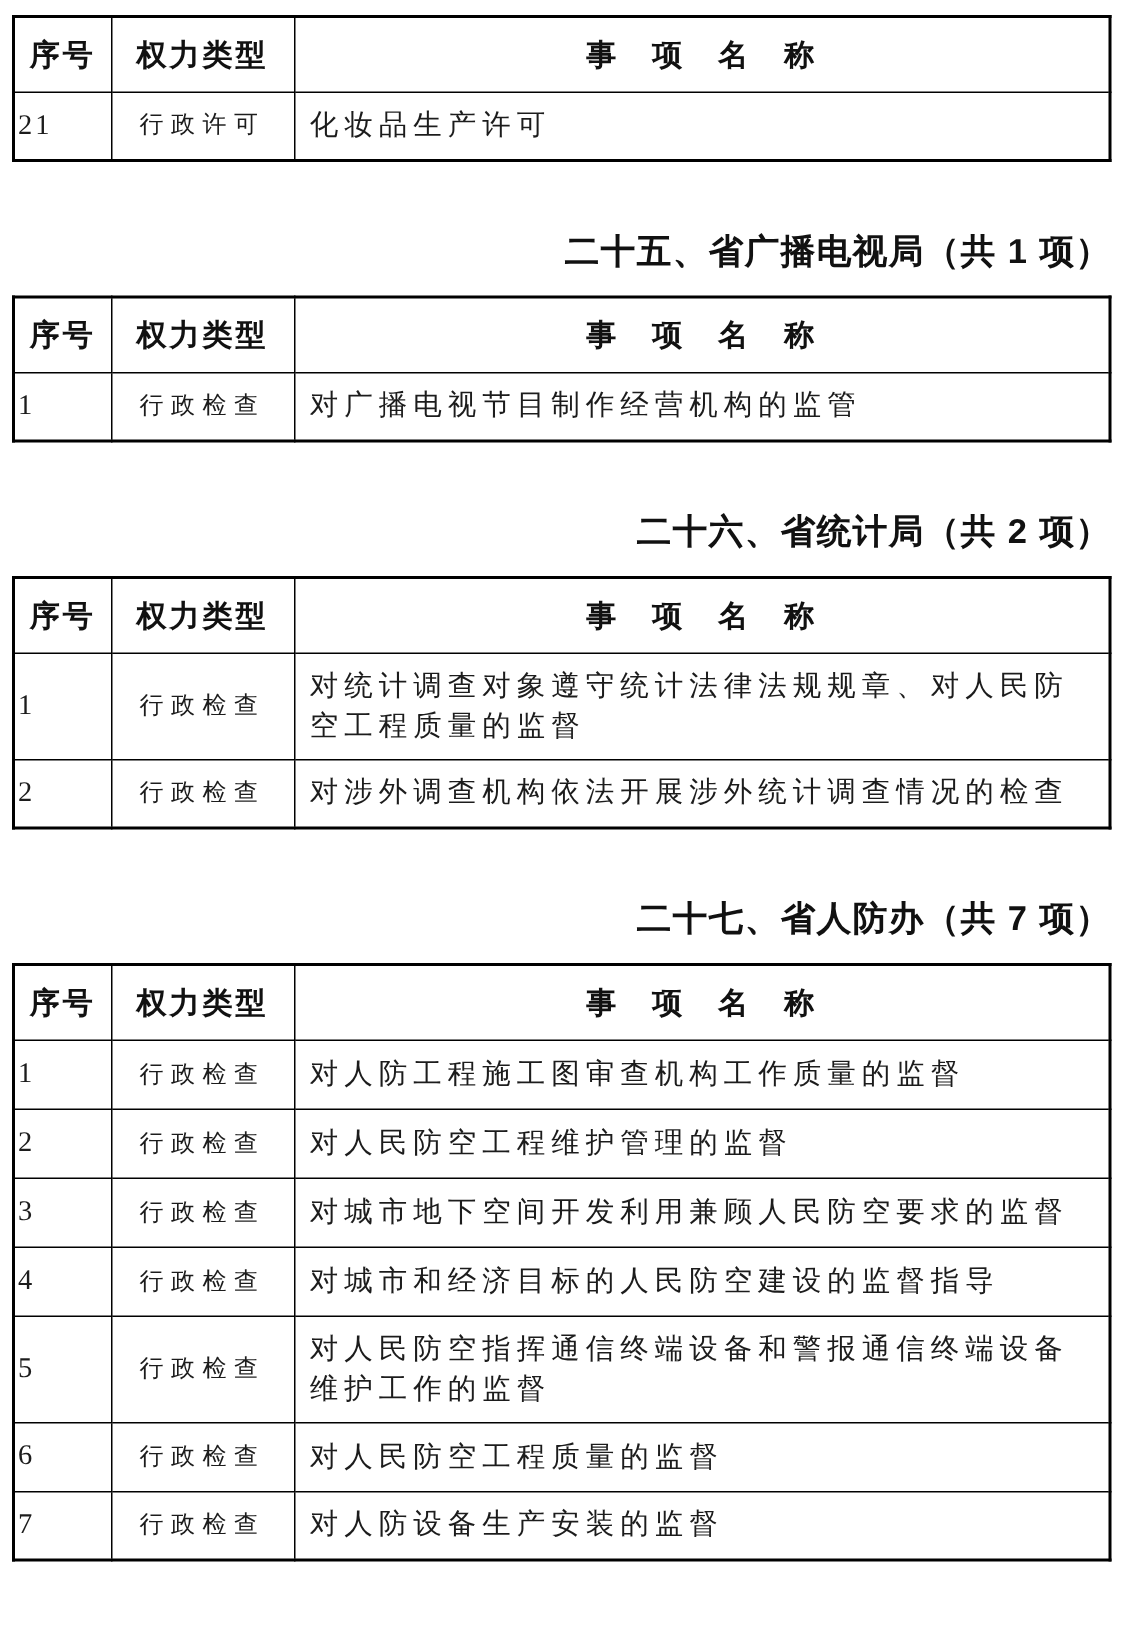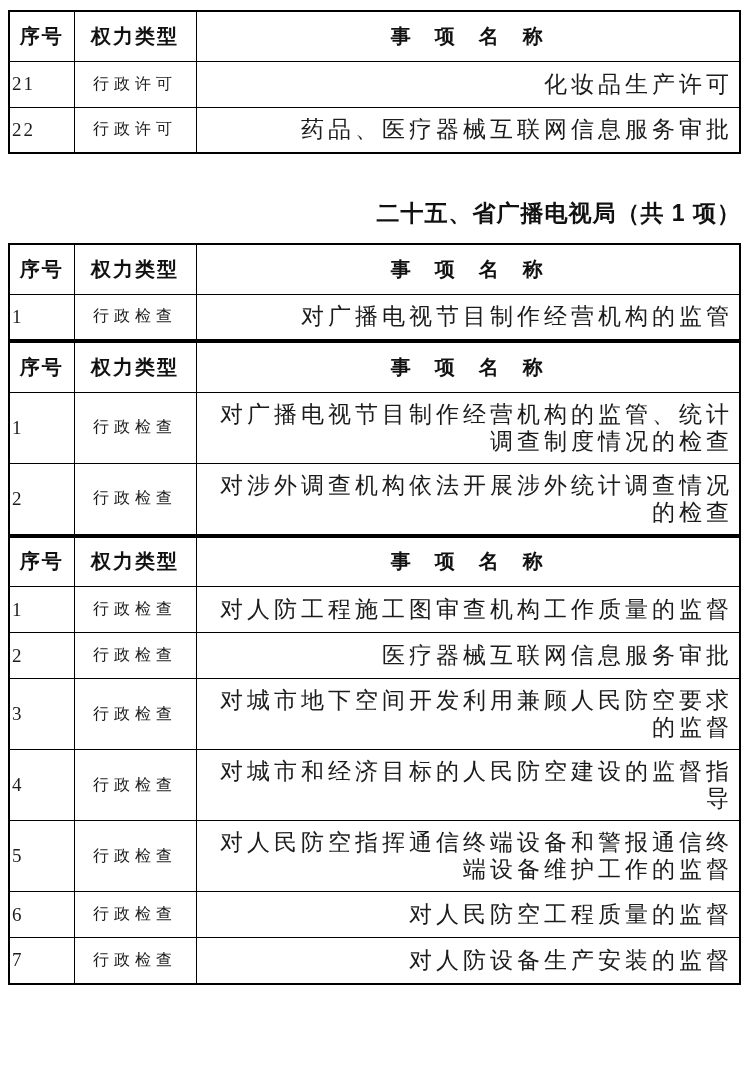--- a/index.html
+++ b/index.html
@@ -60,22 +60,22 @@
     height: 46px;
     padding: 8px 2px;
   }
   td.type-cell {
     text-align: center;
     font-size: 16px;
     letter-spacing: 5px;
     padding: 8px 13px;
   }
   td.name-cell {
-    text-align: right;
-    font-size: 23px;
+    text-align: left;
+    font-size: 19px;
     letter-spacing: 4px;
     line-height: 27px;
     padding: 8px 6px 8px 10px;
   }
 </style>
 </head>
 <body>
 
 <div class="page">
 
@@ -89,25 +89,20 @@
         <tr>
       <th class="hdr">序号</th>
       <th class="hdr">权力类型</th>
       <th class="hdr">事　项　名　称</th>
     </tr>
     <tr>
       <td class="seq-cell">21</td>
       <td class="type-cell">行政许可</td>
       <td class="name-cell">化妆品生产许可</td>
     </tr>
-    <tr>
-      <td class="seq-cell">22</td>
-      <td class="type-cell">行政许可</td>
-      <td class="name-cell">药品、医疗器械互联网信息服务审批</td>
-    </tr>
   </tbody>
     </table>
 
   <div class="section-heading">二十五、省广播电视局（共 1 项）</div>
   <table class="power-table">
     <colgroup>
         <col class="col-seq">
         <col class="col-type">
         <col class="col-name">
       </colgroup>
@@ -118,66 +113,68 @@
       <th class="hdr">事　项　名　称</th>
     </tr>
     <tr>
       <td class="seq-cell">1</td>
       <td class="type-cell">行政检查</td>
       <td class="name-cell">对广播电视节目制作经营机构的监管</td>
     </tr>
   </tbody>
     </table>
 
+  <div class="section-heading">二十六、省统计局（共 2 项）</div>
   <table class="power-table">
     <colgroup>
         <col class="col-seq">
         <col class="col-type">
         <col class="col-name">
       </colgroup>
     <tbody>
         <tr>
       <th class="hdr">序号</th>
       <th class="hdr">权力类型</th>
       <th class="hdr">事　项　名　称</th>
     </tr>
     <tr>
       <td class="seq-cell">1</td>
       <td class="type-cell">行政检查</td>
-      <td class="name-cell">对广播电视节目制作经营机构的监管、统计调查制度情况的检查</td>
+      <td class="name-cell">对统计调查对象遵守统计法律法规规章、对人民防空工程质量的监督</td>
     </tr>
     <tr>
       <td class="seq-cell">2</td>
       <td class="type-cell">行政检查</td>
       <td class="name-cell">对涉外调查机构依法开展涉外统计调查情况的检查</td>
     </tr>
   </tbody>
     </table>
 
+  <div class="section-heading">二十七、省人防办（共 7 项）</div>
   <table class="power-table">
     <colgroup>
         <col class="col-seq">
         <col class="col-type">
         <col class="col-name">
       </colgroup>
     <tbody>
         <tr>
       <th class="hdr">序号</th>
       <th class="hdr">权力类型</th>
       <th class="hdr">事　项　名　称</th>
     </tr>
     <tr>
       <td class="seq-cell">1</td>
       <td class="type-cell">行政检查</td>
       <td class="name-cell">对人防工程施工图审查机构工作质量的监督</td>
     </tr>
     <tr>
       <td class="seq-cell">2</td>
       <td class="type-cell">行政检查</td>
-      <td class="name-cell">医疗器械互联网信息服务审批</td>
+      <td class="name-cell">对人民防空工程维护管理的监督</td>
     </tr>
     <tr>
       <td class="seq-cell">3</td>
       <td class="type-cell">行政检查</td>
       <td class="name-cell">对城市地下空间开发利用兼顾人民防空要求的监督</td>
     </tr>
     <tr>
       <td class="seq-cell">4</td>
       <td class="type-cell">行政检查</td>
       <td class="name-cell">对城市和经济目标的人民防空建设的监督指导</td>

